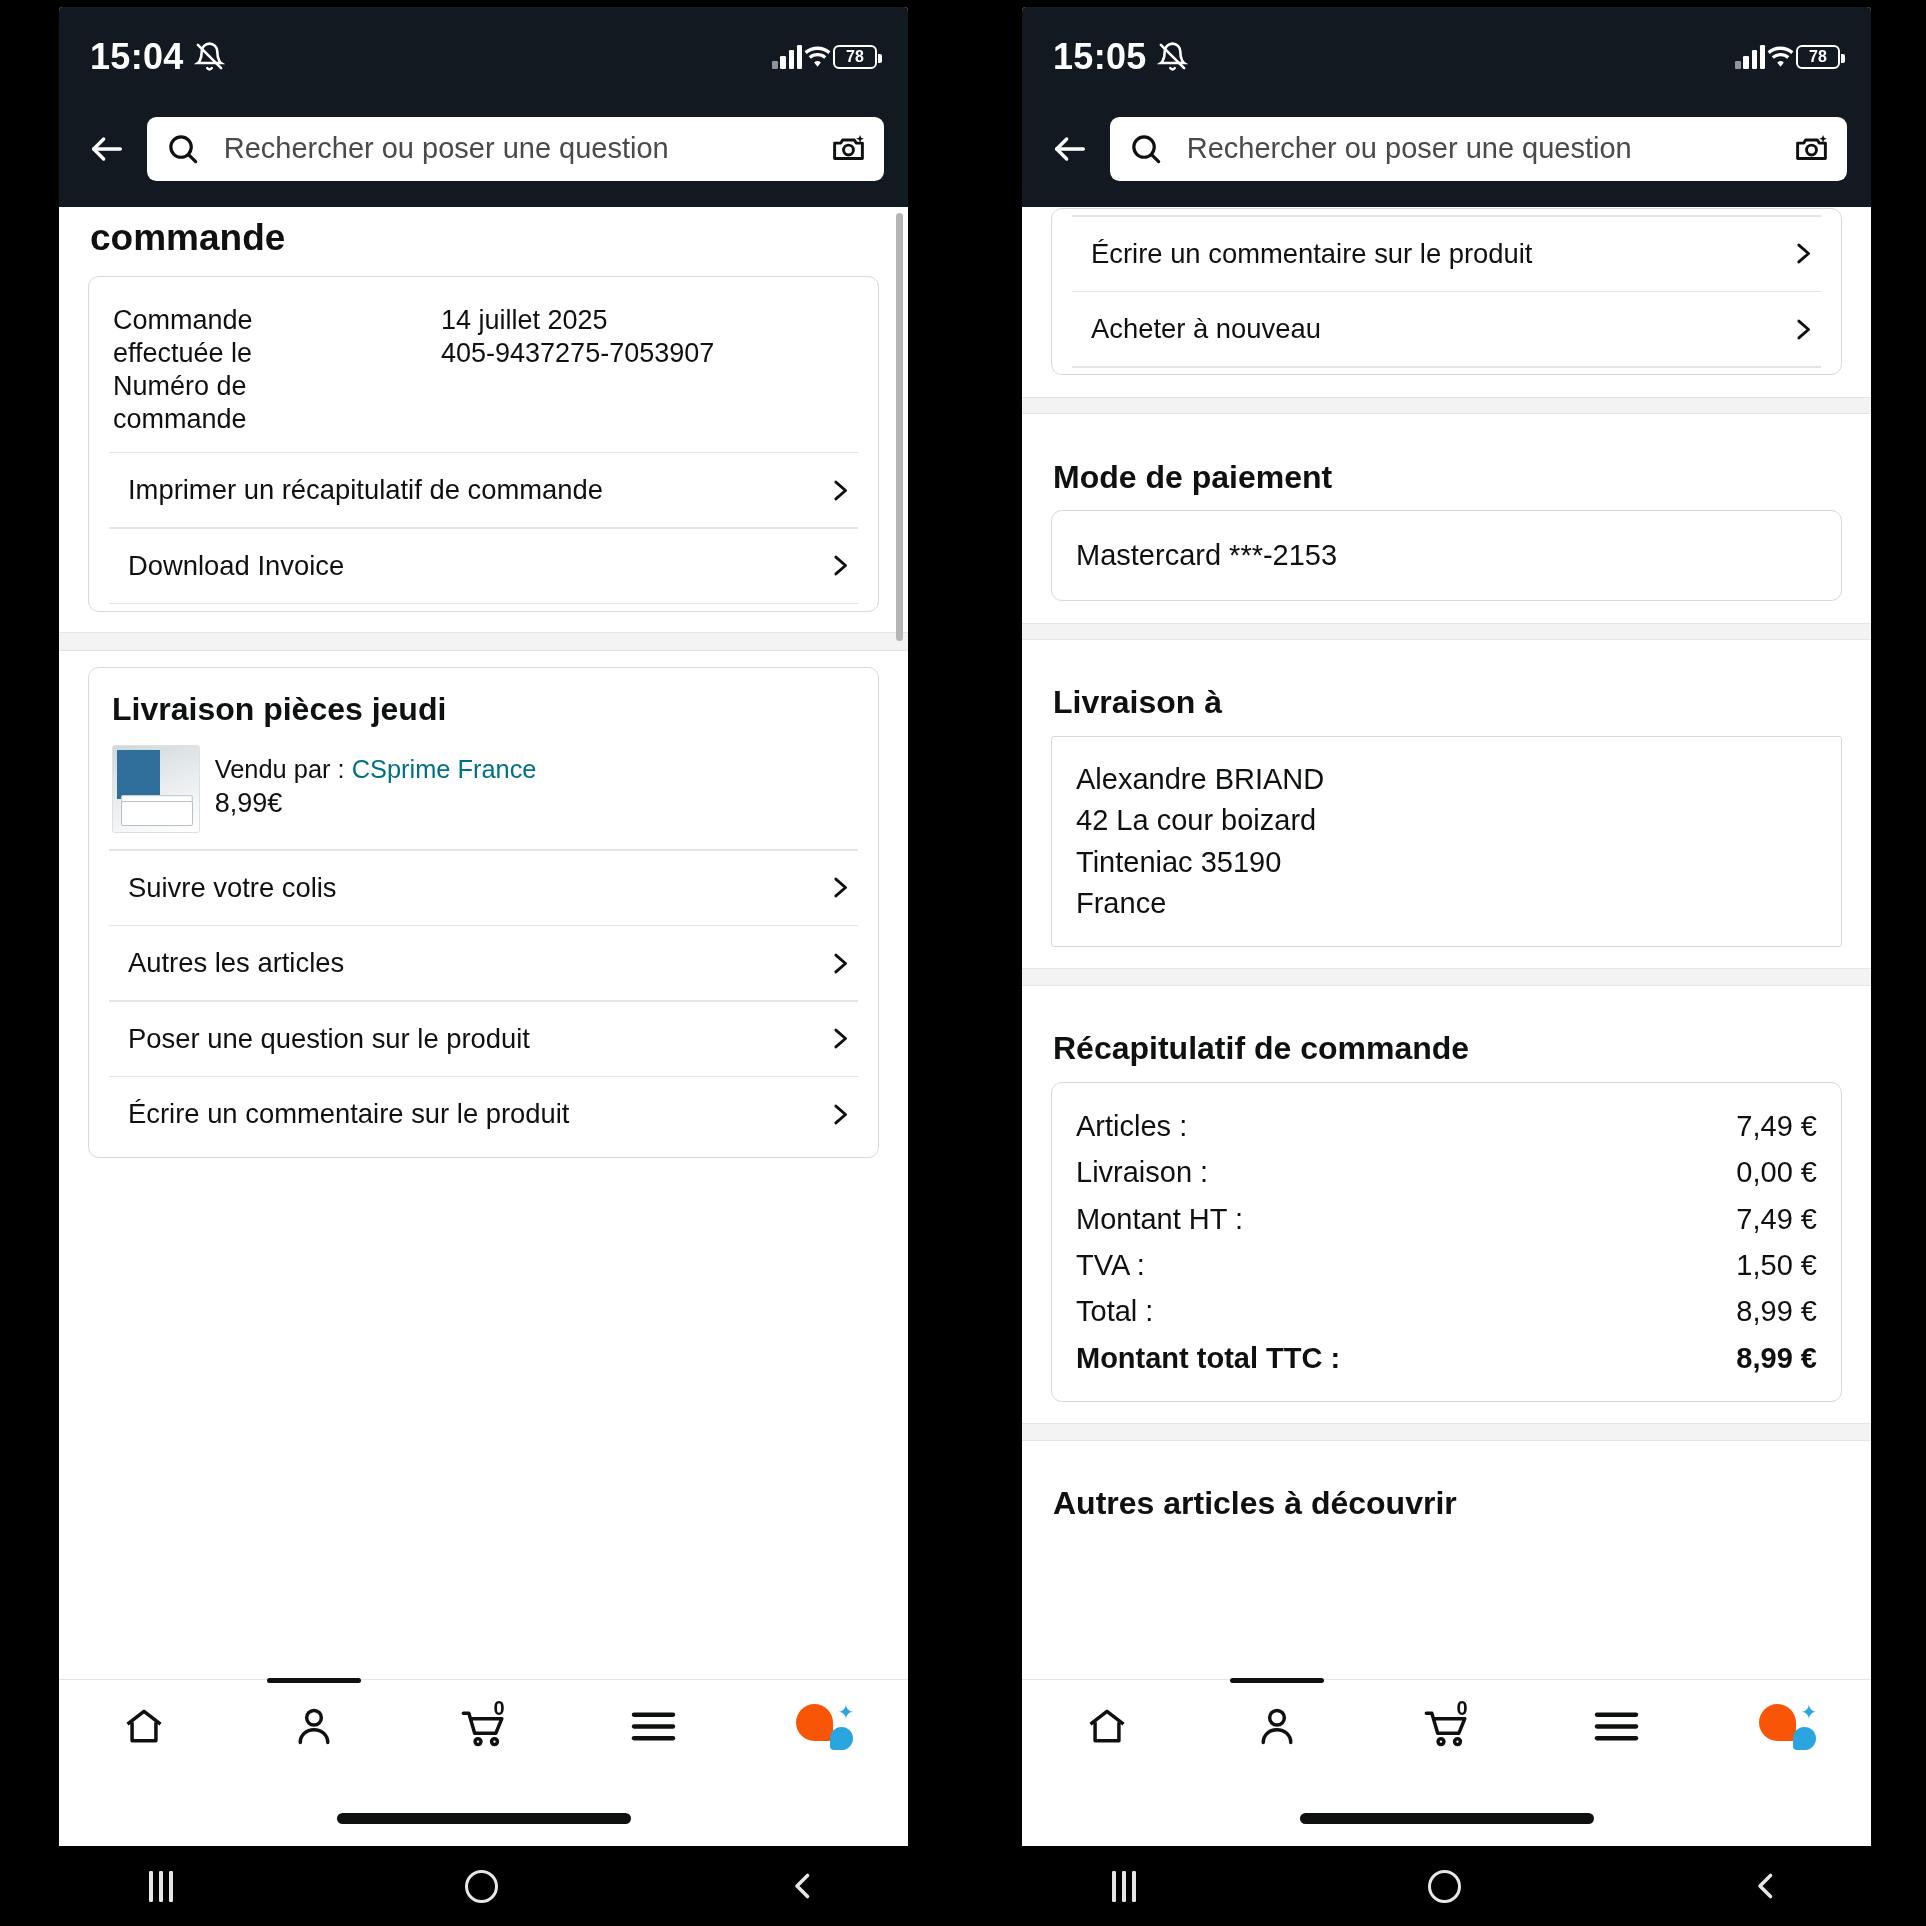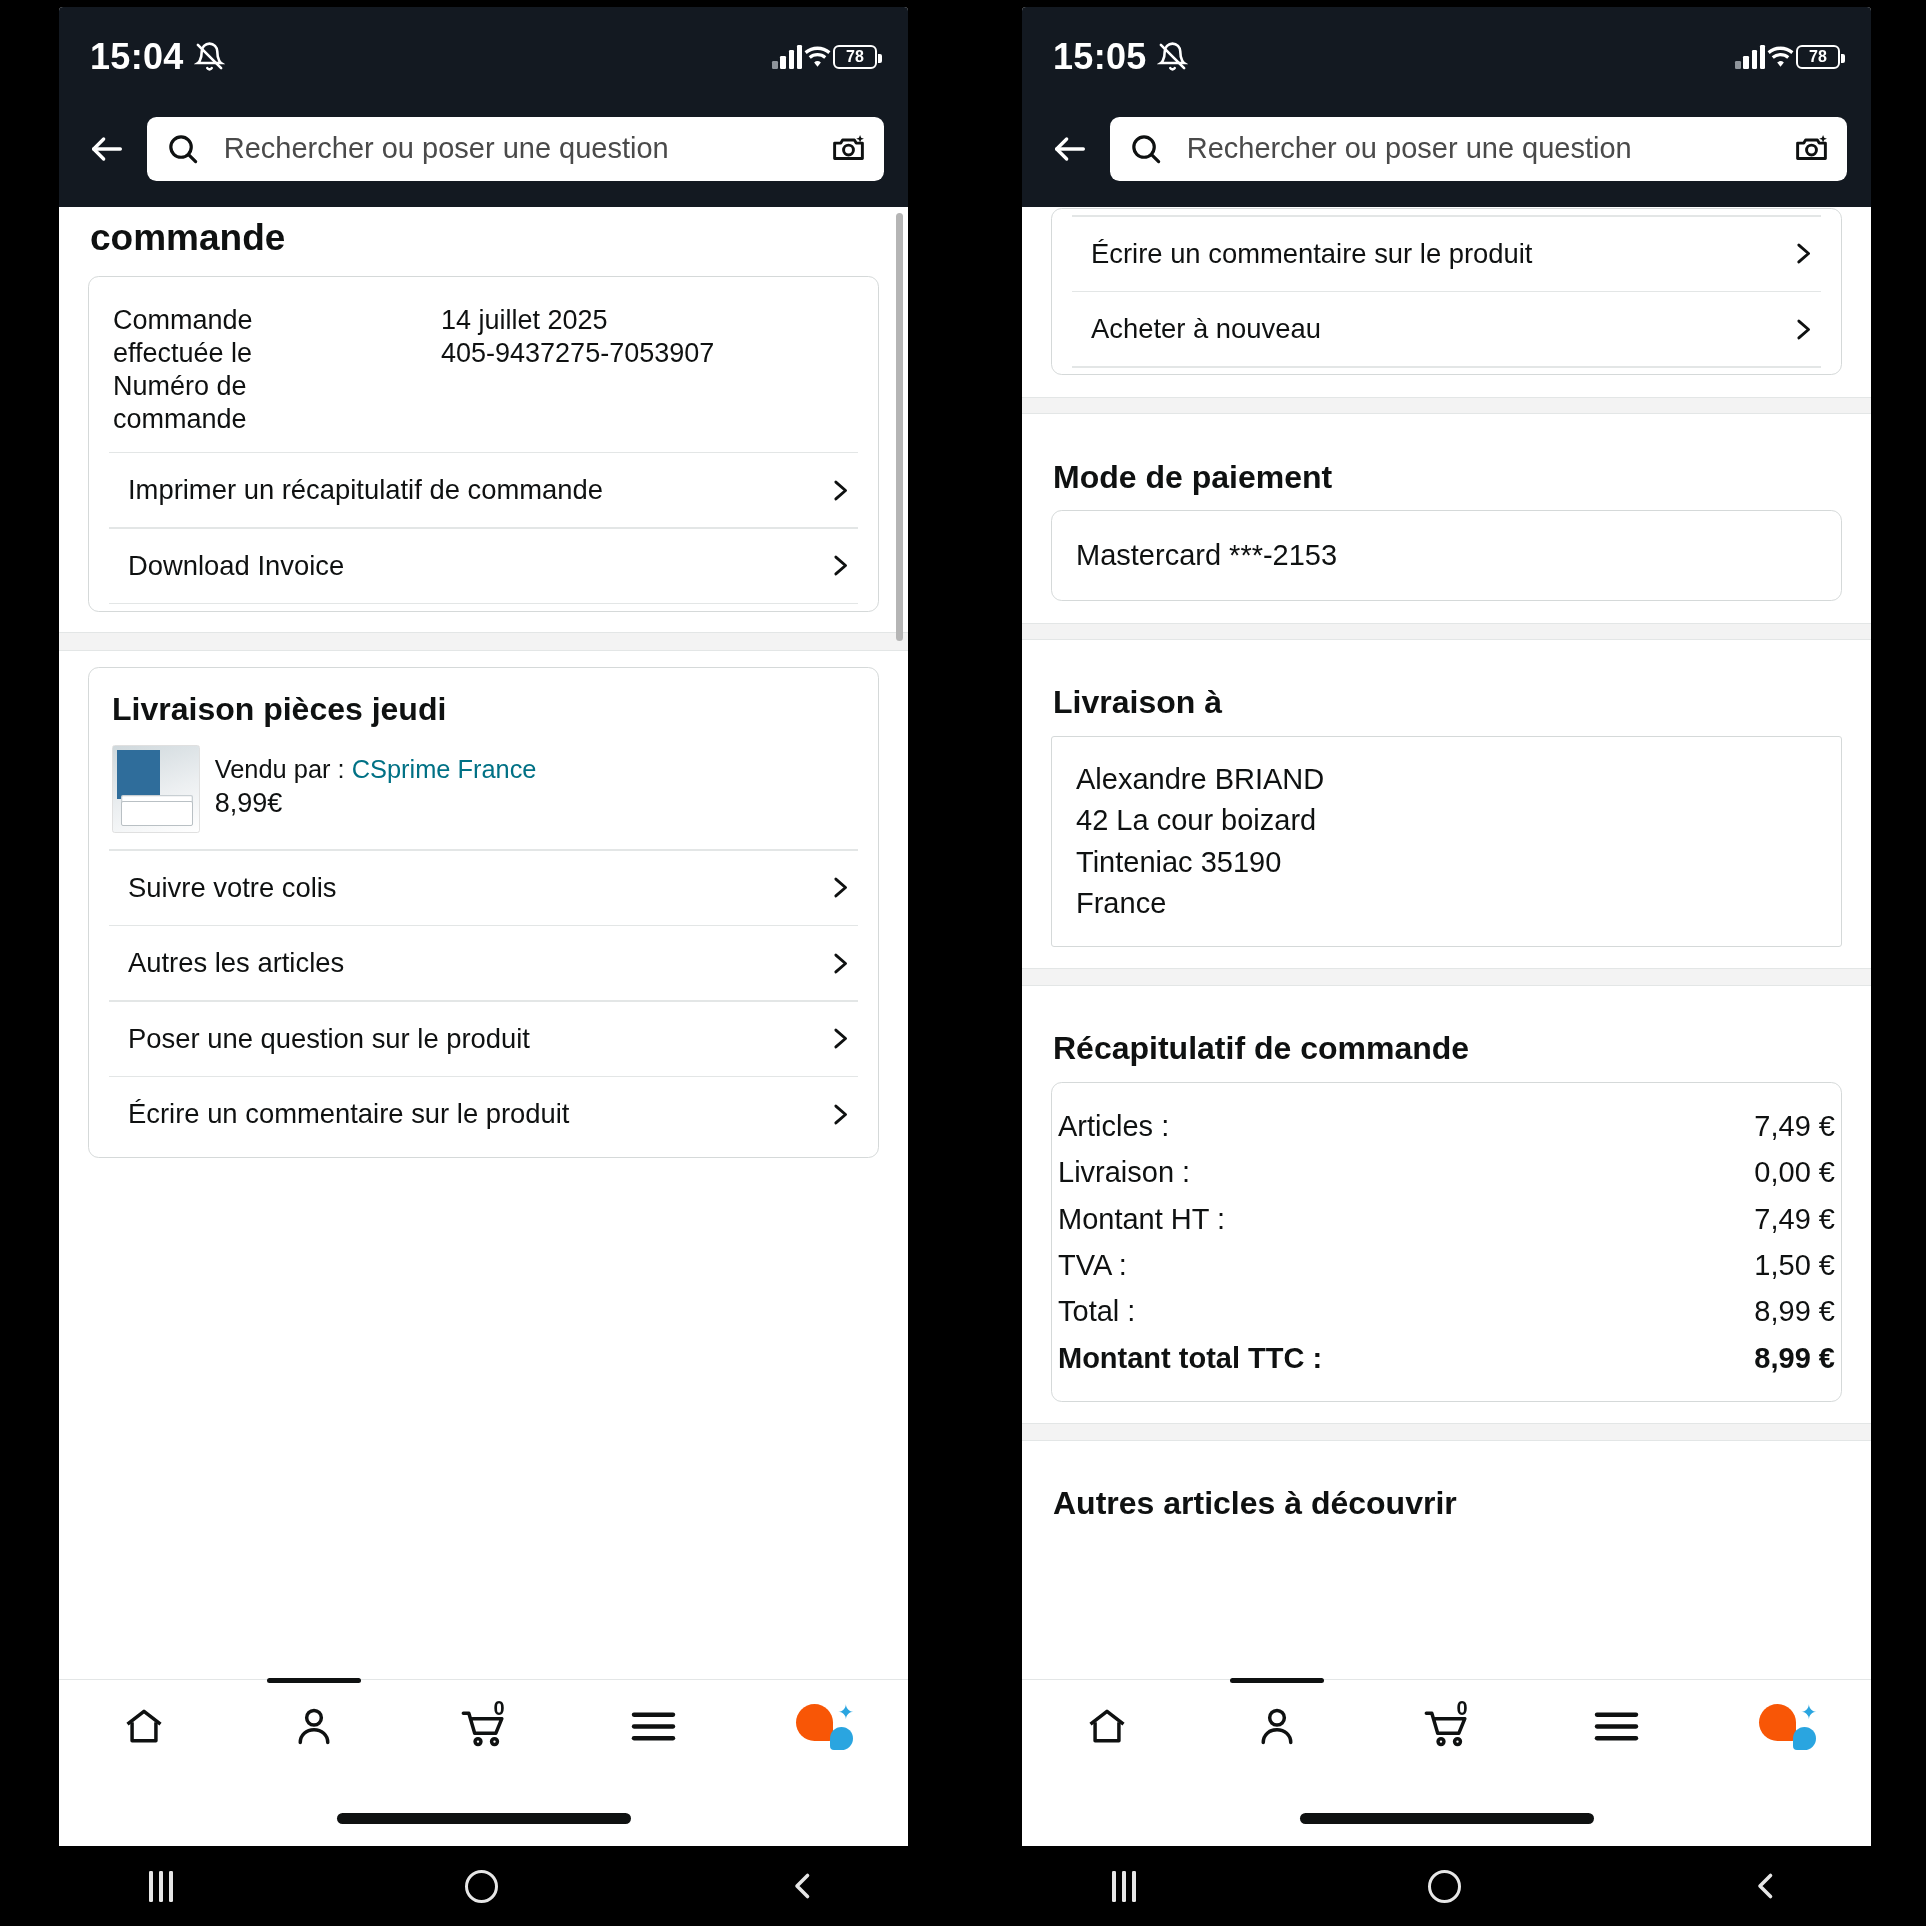--- a/index.html
+++ b/index.html
@@ -159,21 +159,21 @@
     right: 5.4px; top: 5.4px;
     width: 6.7px; height: 428px;
     background: #b5b5b5; border-radius: 4px;
   }
 
   
   .pay-card { margin: 0 29px; border: 1.3px solid #d5d9d9; border-radius: 10.7px; padding: 28px 24px; }
   .pay-text { font-size: 29px; color: #0f1111; }
   .addr-card { margin: 0 29px; border: 1.3px solid #d5d9d9; border-radius: 3px; padding: 22px 24px; }
   .addr-line { font-size: 29px; color: #0f1111; line-height: 1.42; }
-  .sum-card { margin: 0 29px; border: 1.3px solid #d5d9d9; border-radius: 10.7px; padding: 20px 6px; }
+  .sum-card { margin: 0 29px; border: 1.3px solid #d5d9d9; border-radius: 10.7px; padding: 20px 24px; }
   .sum-row { display: flex; justify-content: space-between; font-size: 29px; color: #0f1111; line-height: 1.6; }
   .sum-row.bold { font-weight: 700; }
   .gray-band { height: 17.4px; background: #f3f3f3; border-top: 1.3px solid #e3e6e6; border-bottom: 1.3px solid #e3e6e6; margin: 21.4px 0; }
 
   
   .bottom-nav {
     position: absolute;
     left: 0; right: 0; bottom: 80px;
     height: 94px;
     background: #ffffff;

